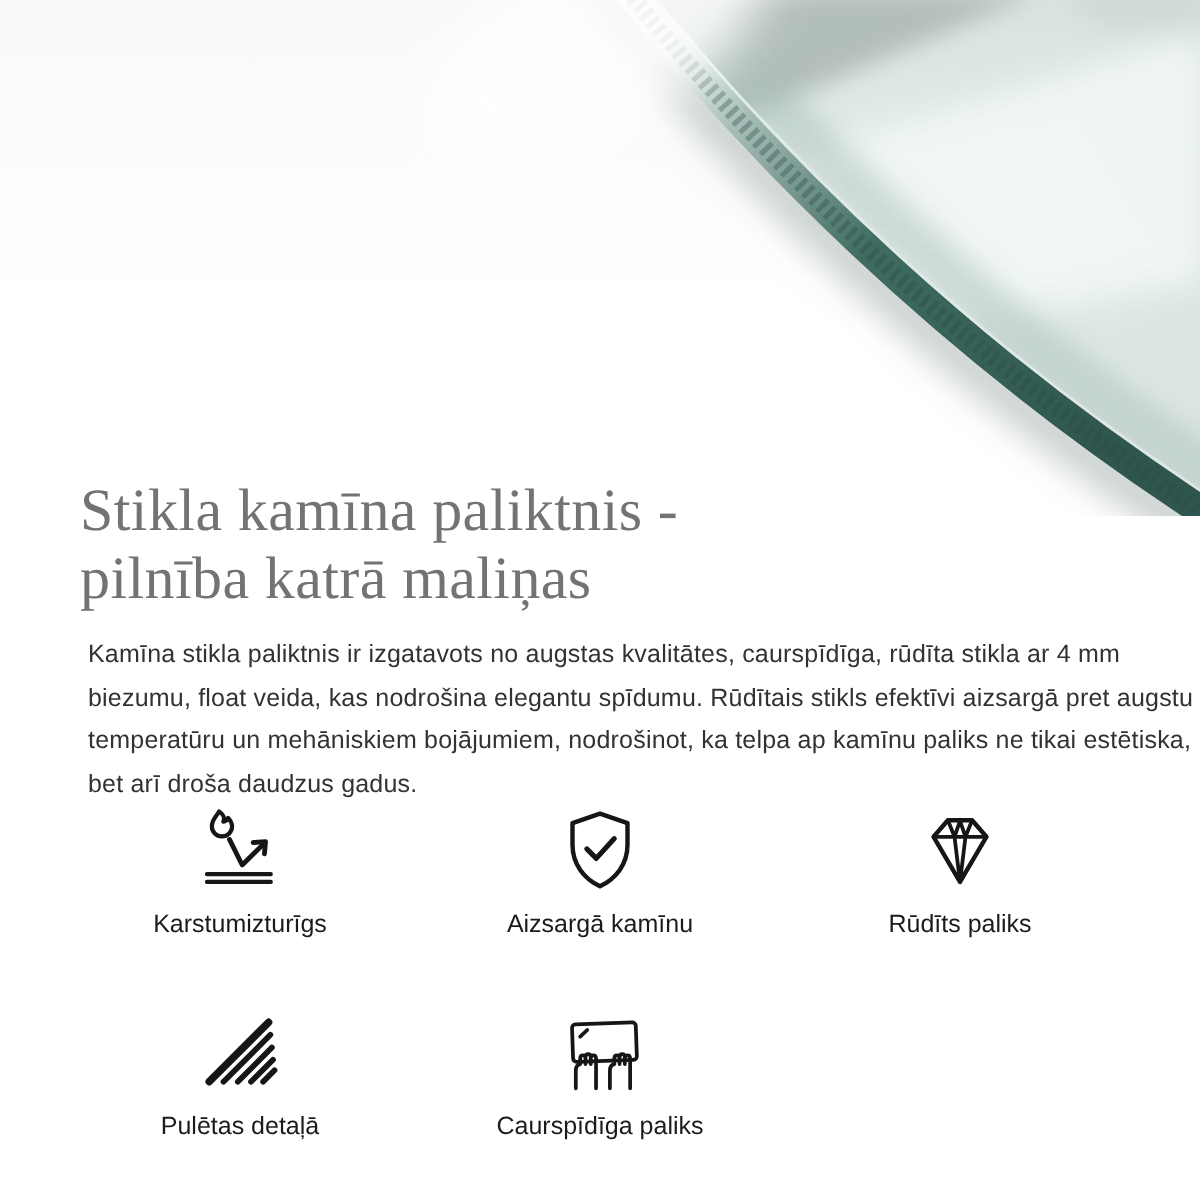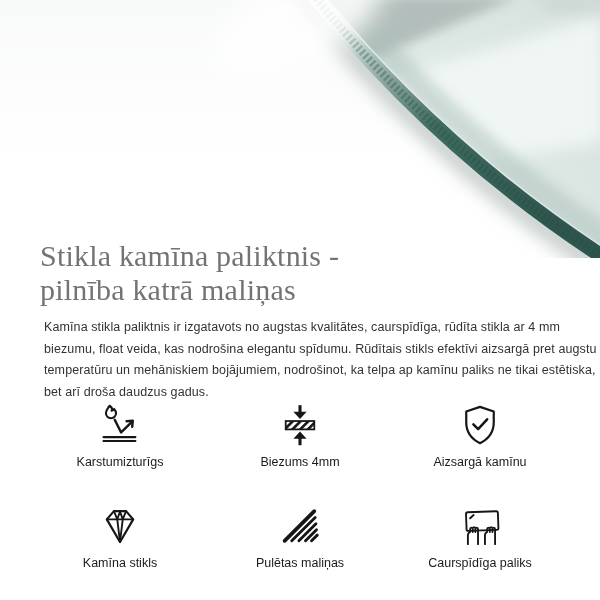--- a/index.html
+++ b/index.html
@@ -113,71 +113,52 @@
       <svg viewBox="0 0 40 40" fill="none" stroke="#161616" stroke-width="2.2" stroke-linecap="round" stroke-linejoin="round">
         <path stroke-width="1.9" d="M10.5,2.5 C9,5 7.2,6.3 7.2,9.2 C7.2,11.8 9.2,13.8 11.8,13.8 C14.4,13.8 16.4,11.8 16.4,9.2 C16.4,7.6 15.6,6.5 14.6,5.4 C14.2,6.4 13.4,7 12.4,7.1 C13.3,5.4 12.2,3.6 10.5,2.5 Z"></path>
         <path d="M15.2,15.2 L21,26.8 L30.8,17.2"></path>
         <path d="M26,16.6 L31.6,16.2 L31.1,21.7"></path>
         <path stroke-width="1.9" d="M5,31 H34 M5,34.5 H34"></path>
       </svg>
     </div>
     <div class="flabel">Karstumizturīgs</div>
   </div>
 
-  <div class="feature">
-    <div class="ficon">
-      <svg viewBox="0 0 40 40">
-        <defs>
-          <pattern id="hatchPat" width="5" height="5" patternUnits="userSpaceOnUse" patternTransform="rotate(45)">
-            <rect width="2.4" height="5" fill="#161616"></rect>
-          </pattern>
-        </defs>
-        <g fill="#161616">
-          <rect x="18.6" y="2" width="2.8" height="6.5"></rect>
-          <polygon points="14,8 26,8 20,14.6"></polygon>
-          <rect x="7" y="16.4" width="26" height="7.6" fill="url(#hatchPat)" stroke="#161616" stroke-width="1.6"></rect>
-          <polygon points="14,32.4 26,32.4 20,25.8"></polygon>
-          <rect x="18.6" y="31.9" width="2.8" height="6.5"></rect>
-        </g>
-      </svg>
-    </div>
-    <div class="flabel">Biezums 4mm</div>
-  </div>
 
   <div class="feature">
     <div class="ficon">
       <svg viewBox="0 0 40 40" fill="none" stroke="#161616" stroke-width="2" stroke-linecap="round" stroke-linejoin="round">
         <path d="M20,3.5 L32.5,7.8 V17.5 C32.5,26.5 27.3,33 20,36.5 C12.7,33 7.5,26.5 7.5,17.5 V7.8 Z"></path>
         <path stroke-width="2.3" d="M14,19.5 L18.3,23.8 L26.5,14.8"></path>
       </svg>
     </div>
     <div class="flabel">Aizsargā kamīnu</div>
   </div>
 
   <div class="feature">
     <div class="ficon">
       <svg viewBox="0 0 40 40" fill="none" stroke="#161616" stroke-width="2" stroke-linecap="round" stroke-linejoin="round">
         <path d="M8,14 L14.5,6.5 H25.5 L32,14 L20,34.5 Z"></path>
         <path stroke-width="1.7" d="M8,14 H32 M14.5,6.5 L17.5,14 L20,6.8 L22.5,14 L25.5,6.5 M17.5,14 L20,34.5 M22.5,14 L20,34.5"></path>
       </svg>
     </div>
-    <div class="flabel">Kamīna stikls</div>
+    <div class="flabel">Rūdīts paliks</div>
   </div>
 
   <div class="feature">
     <div class="ficon">
       <svg viewBox="0 0 40 40" fill="none" stroke="#161616" stroke-linecap="round">
         <path stroke-width="3.4" d="M6,33.5 L33,6.5"></path>
         <path stroke-width="2.6" d="M12.5,33.5 L33.8,12.2"></path>
         <path stroke-width="2.6" d="M19,33.5 L34.5,18"></path>
         <path stroke-width="2.6" d="M25,33.5 L35,23.5"></path>
         <path stroke-width="2.6" d="M30.5,33.5 L35.7,28.3"></path>
       </svg>
     </div>
-    <div class="flabel">Pulētas maliņas</div>
+    <div class="flabel">Pulētas detaļā</div>
   </div>
 
   <div class="feature">
     <div class="ficon">
       <svg viewBox="0 0 40 40" fill="none" stroke="#161616" stroke-width="1.7" stroke-linecap="round" stroke-linejoin="round">
         <rect x="7.5" y="7" width="29" height="17" rx="1.6" transform="rotate(-2 22 15)"></rect>
         <path d="M11,13 l3.2,-3"></path>
         <g transform="translate(9,20.5)">
           <path d="M0,16 L0,8 Q0,5.5 2,5 L2,2.5 Q2,1 3.2,1 Q4.4,1 4.4,2.5 L4.4,5 L4.4,2 Q4.4,0.5 5.6,0.5 Q6.8,0.5 6.8,2 L6.8,5 L6.8,2.5 Q6.8,1 8,1 Q9.2,1 9.2,2.5 L9.2,8 L9.2,16"></path>
         </g>

